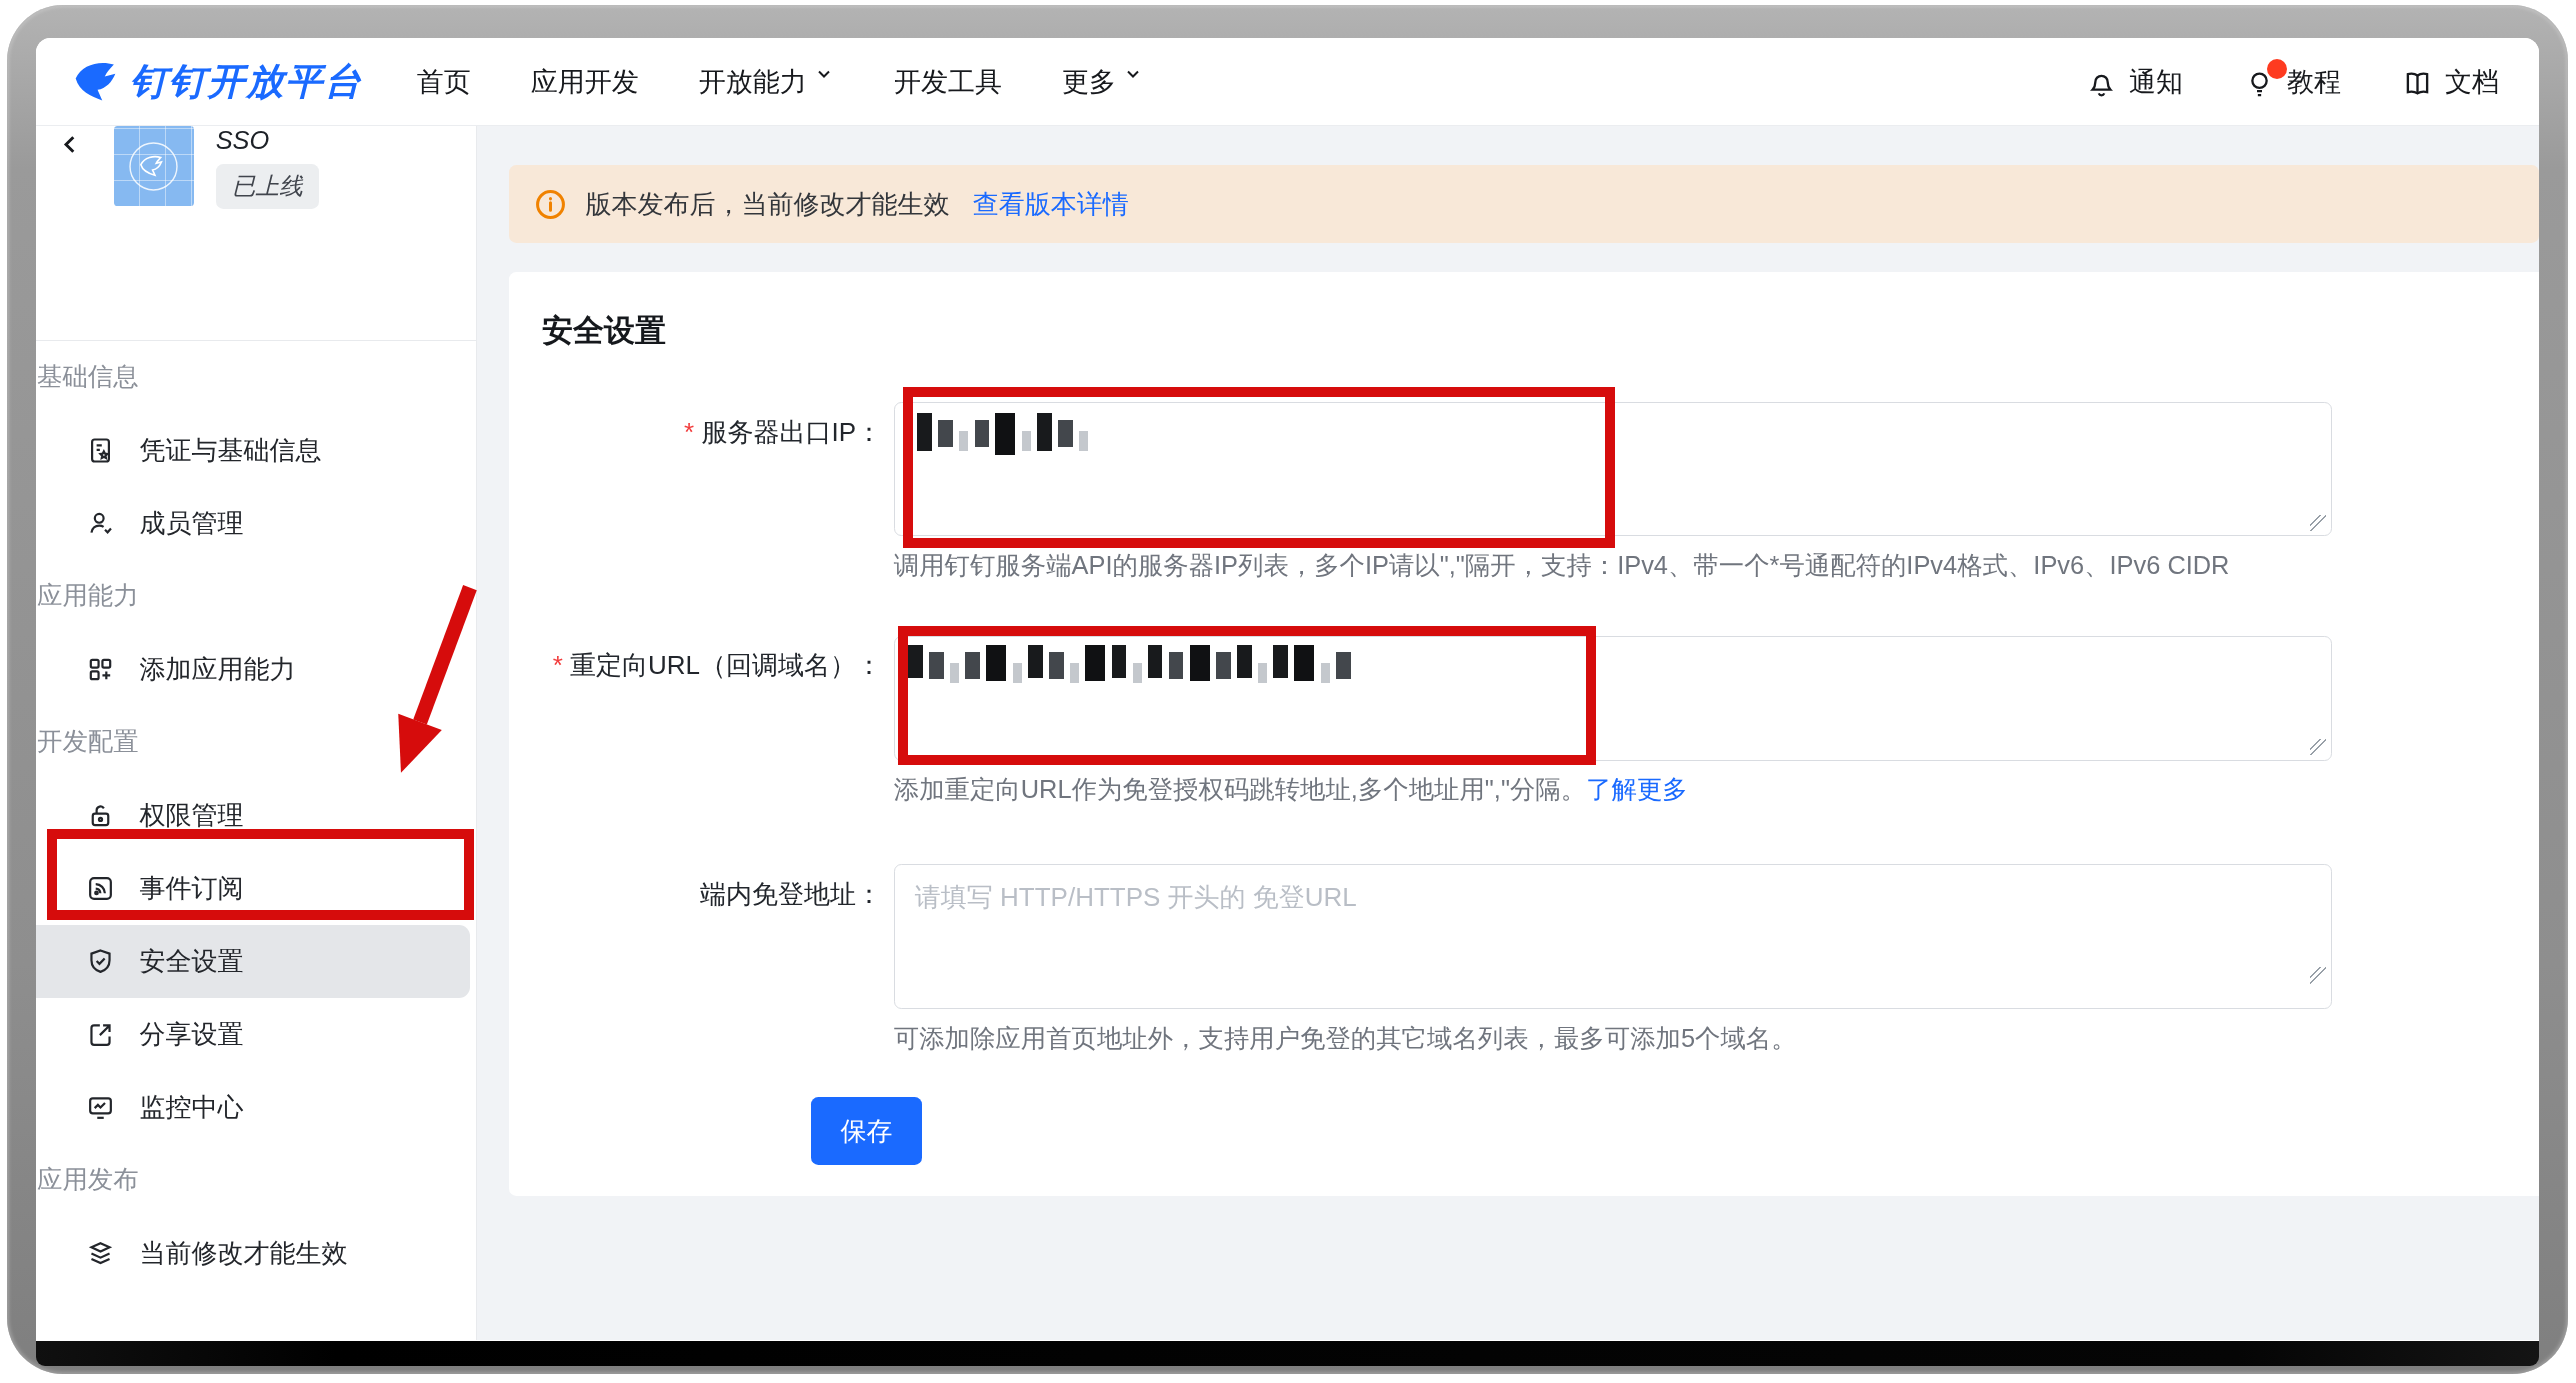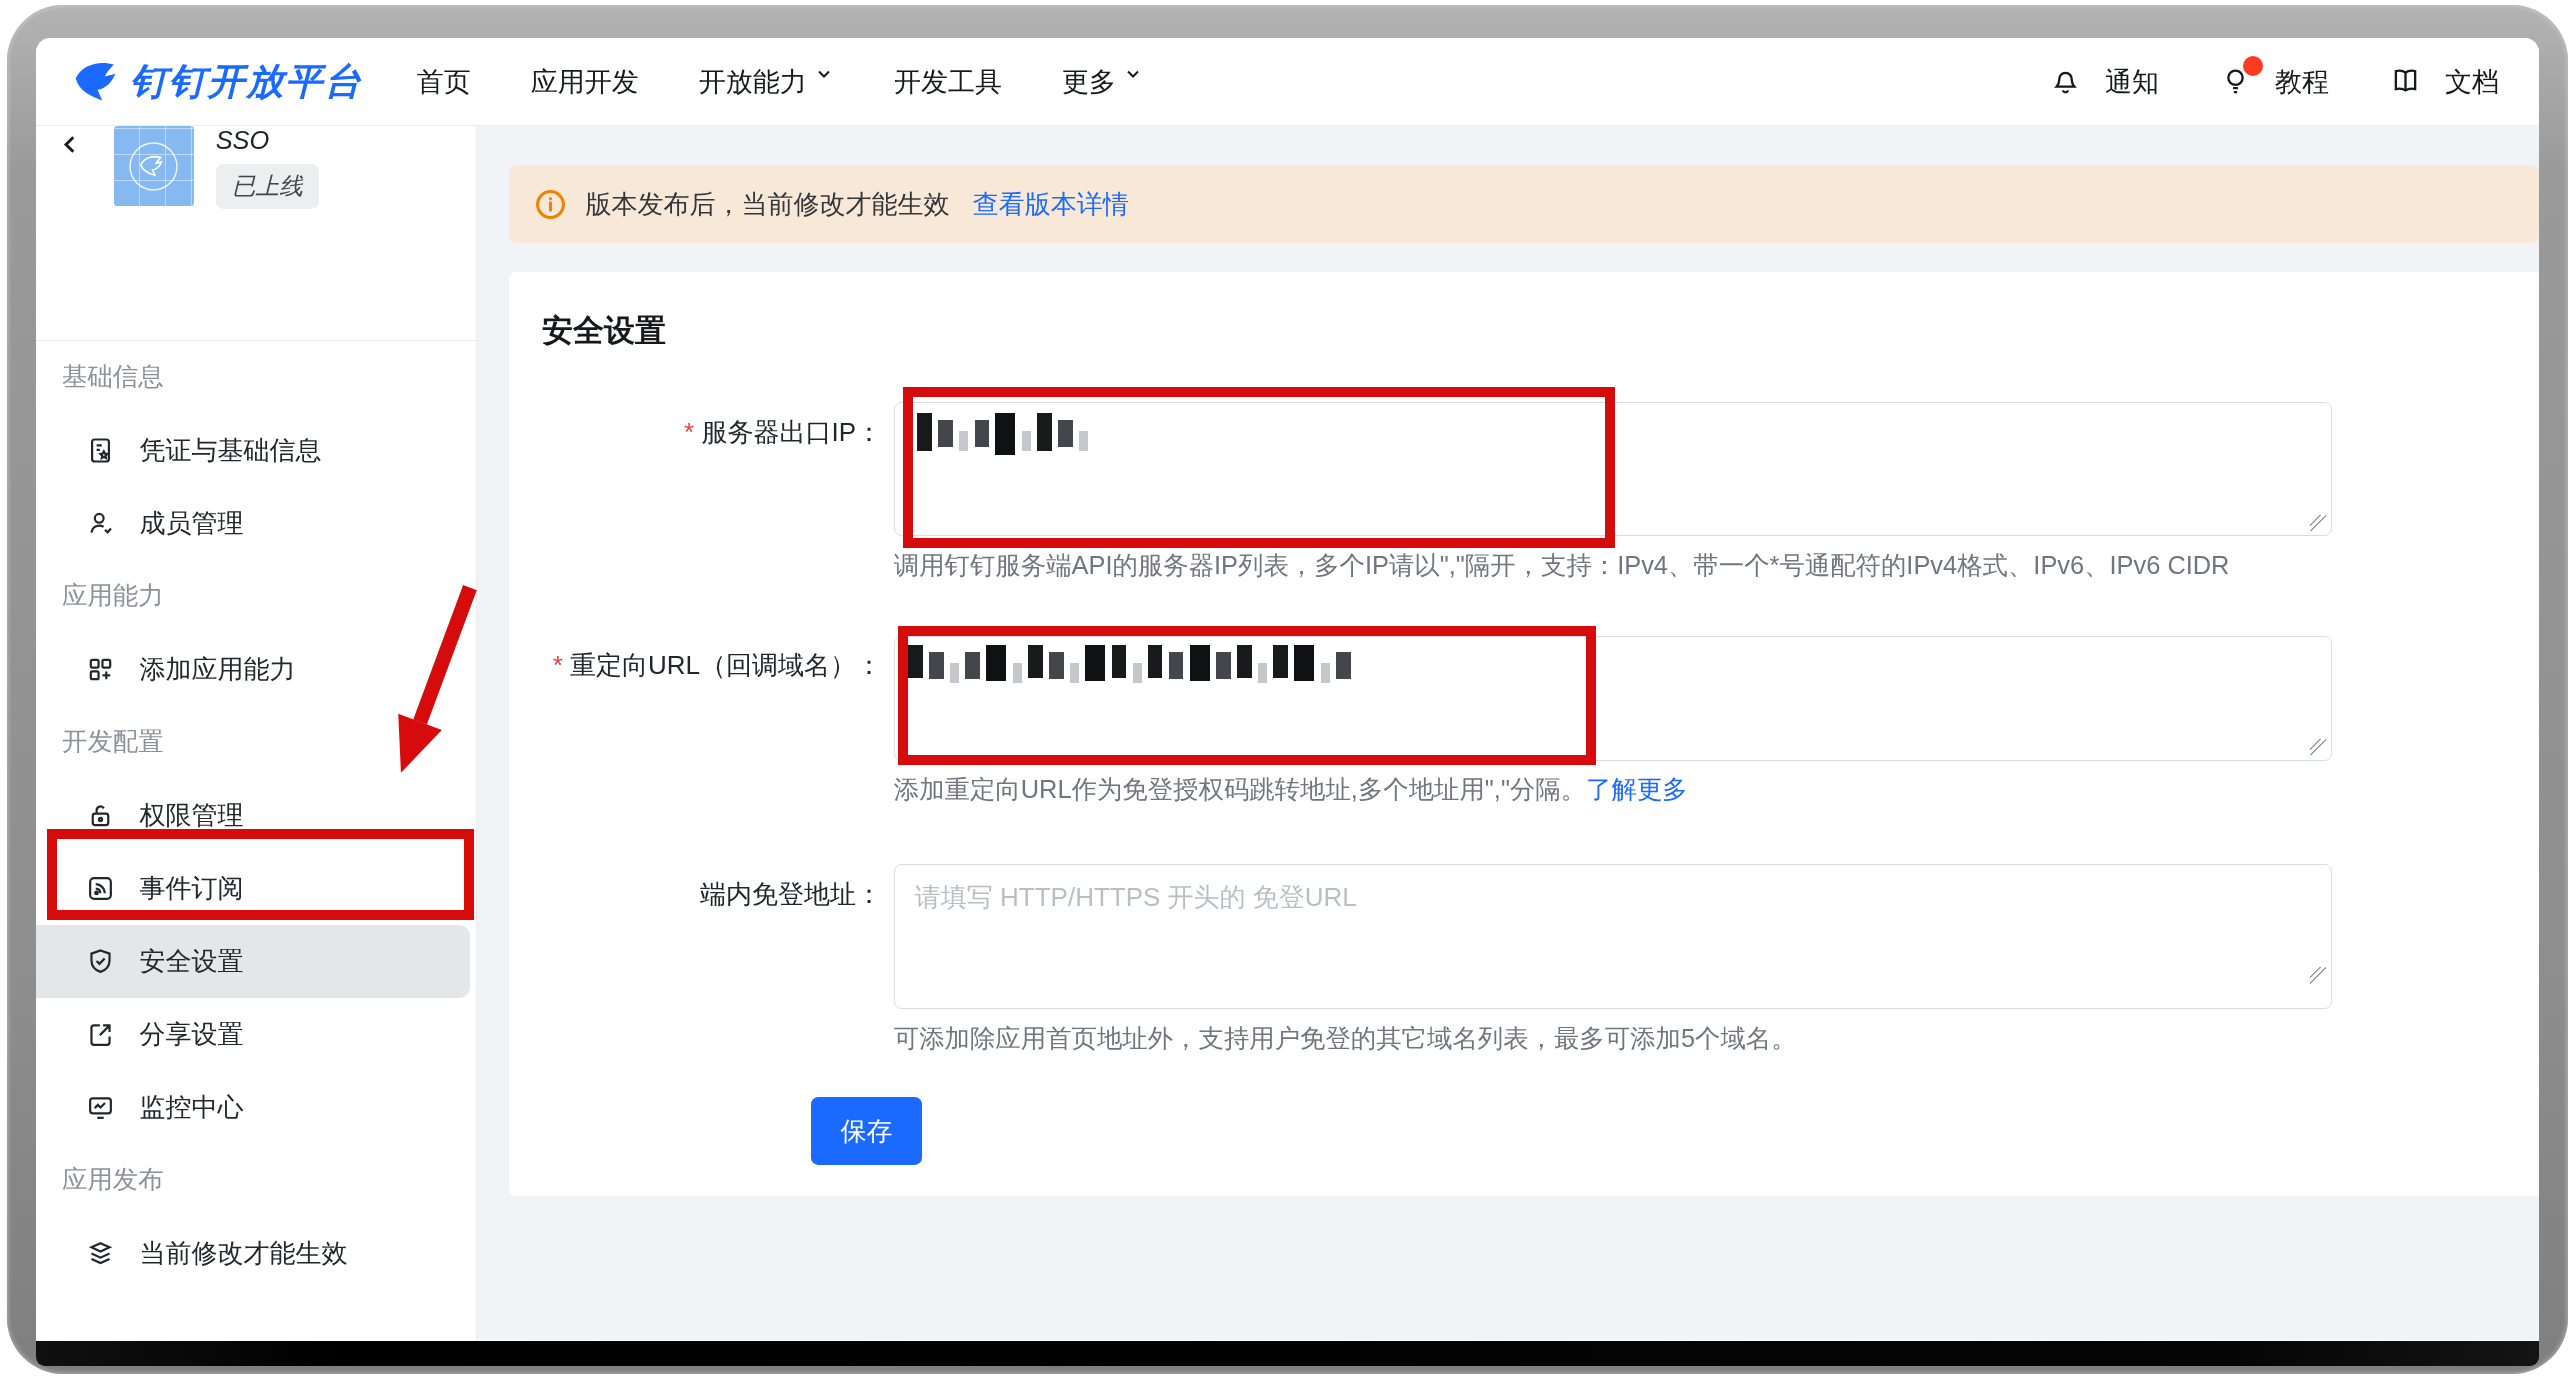--- a/index.html
+++ b/index.html
@@ -17,42 +17,42 @@
 
   
   .topbar{height:88px;display:flex;align-items:center;padding:0 40px 0 36px;border-bottom:0.9px solid #ebedf0;background:#fff;}
   .logo{display:flex;align-items:center;gap:11px;}
   .logo svg{width:47px;height:47px;}
   .logo-text{font-size:37px;font-weight:800;font-style:italic;letter-spacing:1.8px;color:#1a6aff;}
   .nav{display:flex;align-items:center;gap:60px;margin-left:54px;}
   .nav-item{display:flex;align-items:flex-start;gap:7.3px;font-size:27px;color:#17191d;cursor:pointer;}
   .chev{width:20px;height:20px;stroke:#17191d;fill:none;stroke-width:2.4;}
   .top-right{margin-left:auto;display:flex;align-items:center;gap:60px;}
-  .top-action{display:flex;align-items:flex-start;gap:23px;font-size:27px;color:#17191d;cursor:pointer;position:relative;}
+  .top-action{display:flex;align-items:flex-end;gap:11px;font-size:27px;color:#17191d;cursor:pointer;position:relative;}
   .top-action svg{width:33px;height:33px;stroke:#17191d;fill:none;stroke-width:1.7;}
   .icon-wrap{position:relative;display:inline-flex;}
   .red-dot{position:absolute;top:-7.3px;right:-11px;width:20px;height:20px;border-radius:50%;background:#fe3b20;}
 
   
   .layout{display:flex;height:1214px;}
   .sidebar{width:441px;background:#fff;border-right:0.9px solid #e8eaed;position:relative;flex:none;}
   .side-head{height:214px;display:flex;padding-left:16.3px;font-style:italic;}
   .back-btn{width:36px;height:36px;display:flex;align-items:center;justify-content:center;cursor:pointer;}
   .back-btn svg{width:27px;height:27px;stroke:#17191d;fill:none;stroke-width:2.6;}
   .app-ic{width:80px;height:80px;margin-left:25.4px;border-radius:3.6px;background-color:#86b9f1;
     background-image:repeating-linear-gradient(0deg,transparent 0 24.5px,rgba(255,255,255,.45) 24.5px 26px),
                      repeating-linear-gradient(90deg,transparent 0 24.5px,rgba(255,255,255,.45) 24.5px 26px);
     display:flex;align-items:center;justify-content:center;flex:none;}
   .app-ic svg{width:65px;height:65px;}
   .app-info{margin-left:22px;}
   .app-name{font-size:25.4px;color:#1d2127;margin-bottom:9px;}
   .badge{display:inline-block;background:#eceef0;color:#41454d;font-size:23.6px;padding:6.4px 16.3px;border-radius:7.3px;}
   .divider{height:0.9px;background:#e8eaed;}
   .side-list{padding-top:0;}
-  .side-sec{height:73px;display:flex;align-items:center;padding-left:26px;font-size:25.4px;color:#8b9099;}
+  .side-sec{height:73px;display:flex;align-items:center;padding-left:1px;font-size:25.4px;color:#8b9099;}
   .side-item{height:73px;display:flex;align-items:center;padding-left:49px;gap:23.6px;font-size:26px;color:#23262b;cursor:pointer;}
   .side-item svg{width:31px;height:31px;stroke:#23262b;fill:none;stroke-width:1.7;flex:none;}
   .side-item.active{background:#e4e6e9;width:434px;border-radius:0 11px 11px 0;}
 
   
   .main{flex:1;background:#f1f3f6;padding-left:32px;position:relative;}
   .banner{margin-top:39px;width:2030px;height:78px;background:#f8e8d8;border-radius:7.3px;
     display:flex;align-items:center;padding:0 25.4px;gap:18px;}
   .banner svg{width:33px;height:33px;flex:none;}
   .banner-text{font-size:26px;color:#33363b;}

